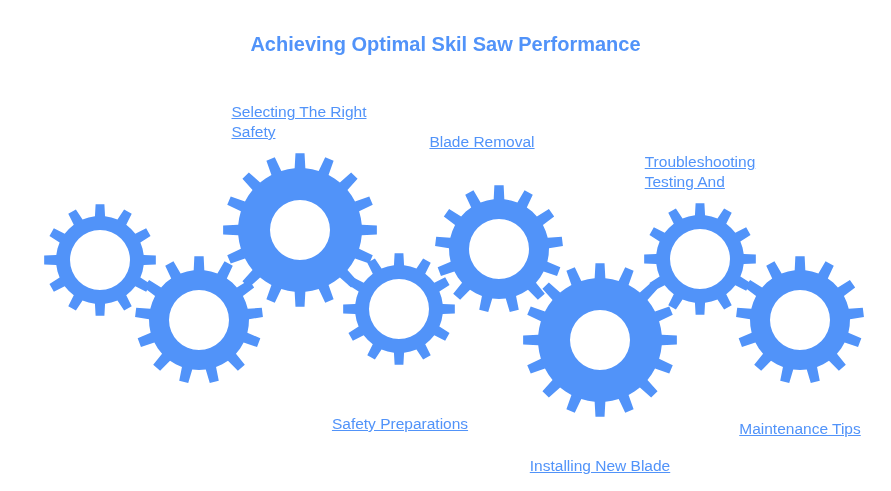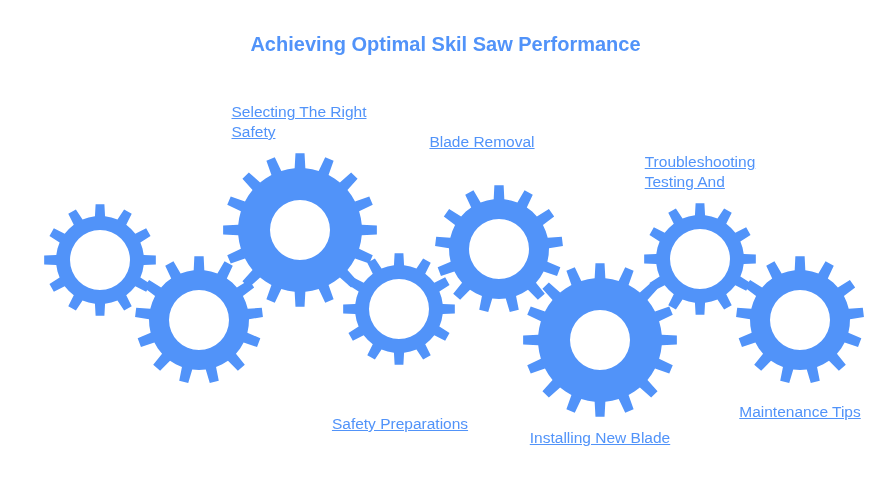--- a/index.html
+++ b/index.html
@@ -47,22 +47,22 @@
 <div class="label" style="left: 299px; top: 102px;">
   <div>Selecting The Right</div>
   <div>Safety</div>
 </div>
 <div class="label" style="left: 400px; top: 402px; margin-top: 12px;">
   <div>Safety Preparations</div>
 </div>
 <div class="label" style="left: 482px; top: 132px;">
   <div>Blade Removal</div>
 </div>
-<div class="label" style="left: 600px; top: 428px;">
+<div class="label" style="left: 600px; top: 456px;">
   <div>Installing New Blade</div>
 </div>
 <div class="label" style="left: 700px; top: 152px;">
   <div>Troubleshooting</div>
   <div>Testing And</div>
 </div>
-<div class="label" style="left: 800px; top: 402px;">
+<div class="label" style="left: 800px; top: 419px;">
   <div>Maintenance Tips</div>
 </div>
 
 </body></html>

